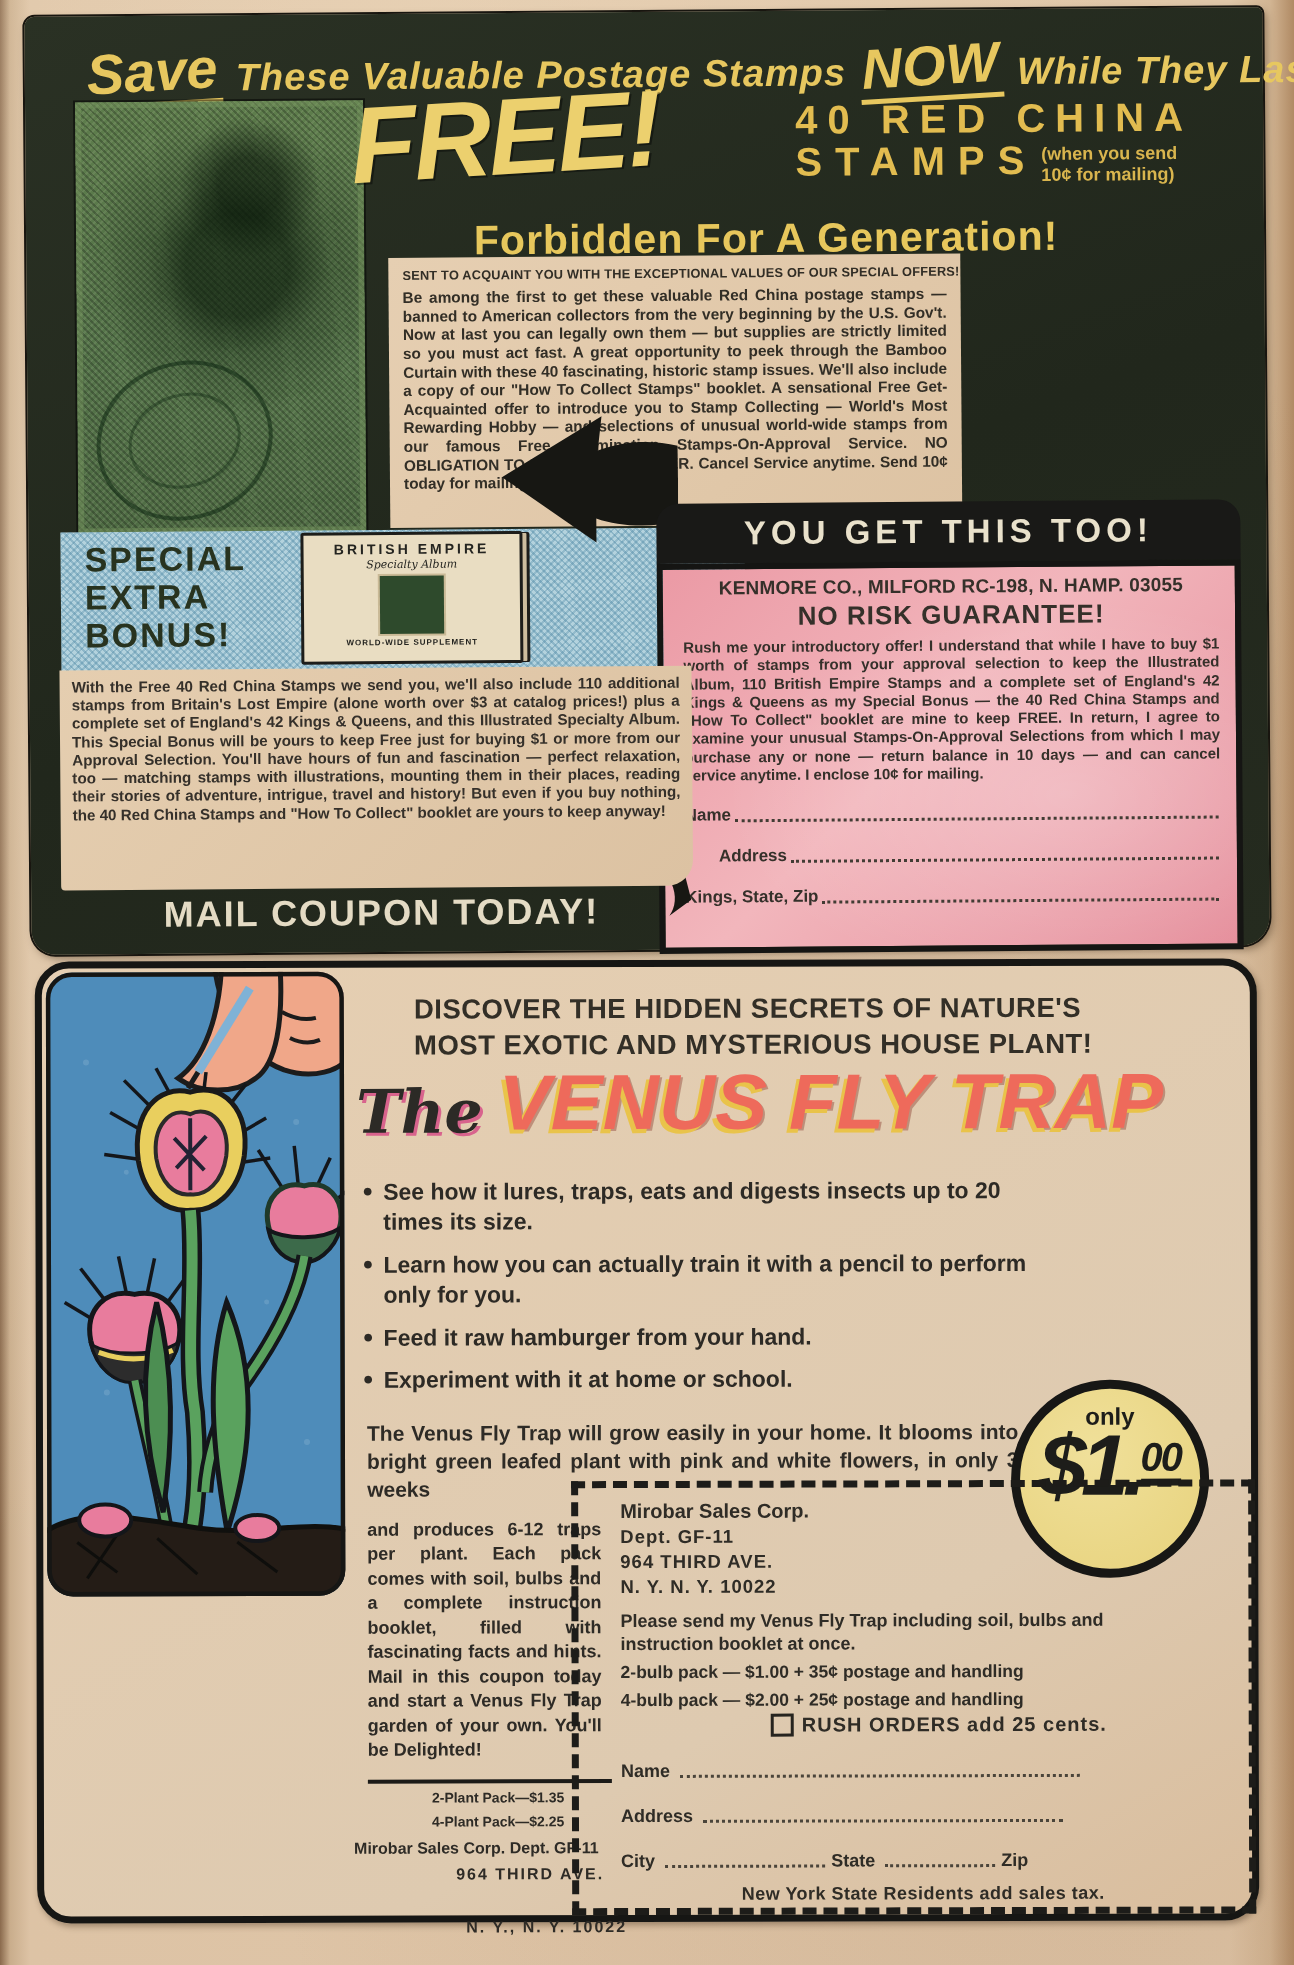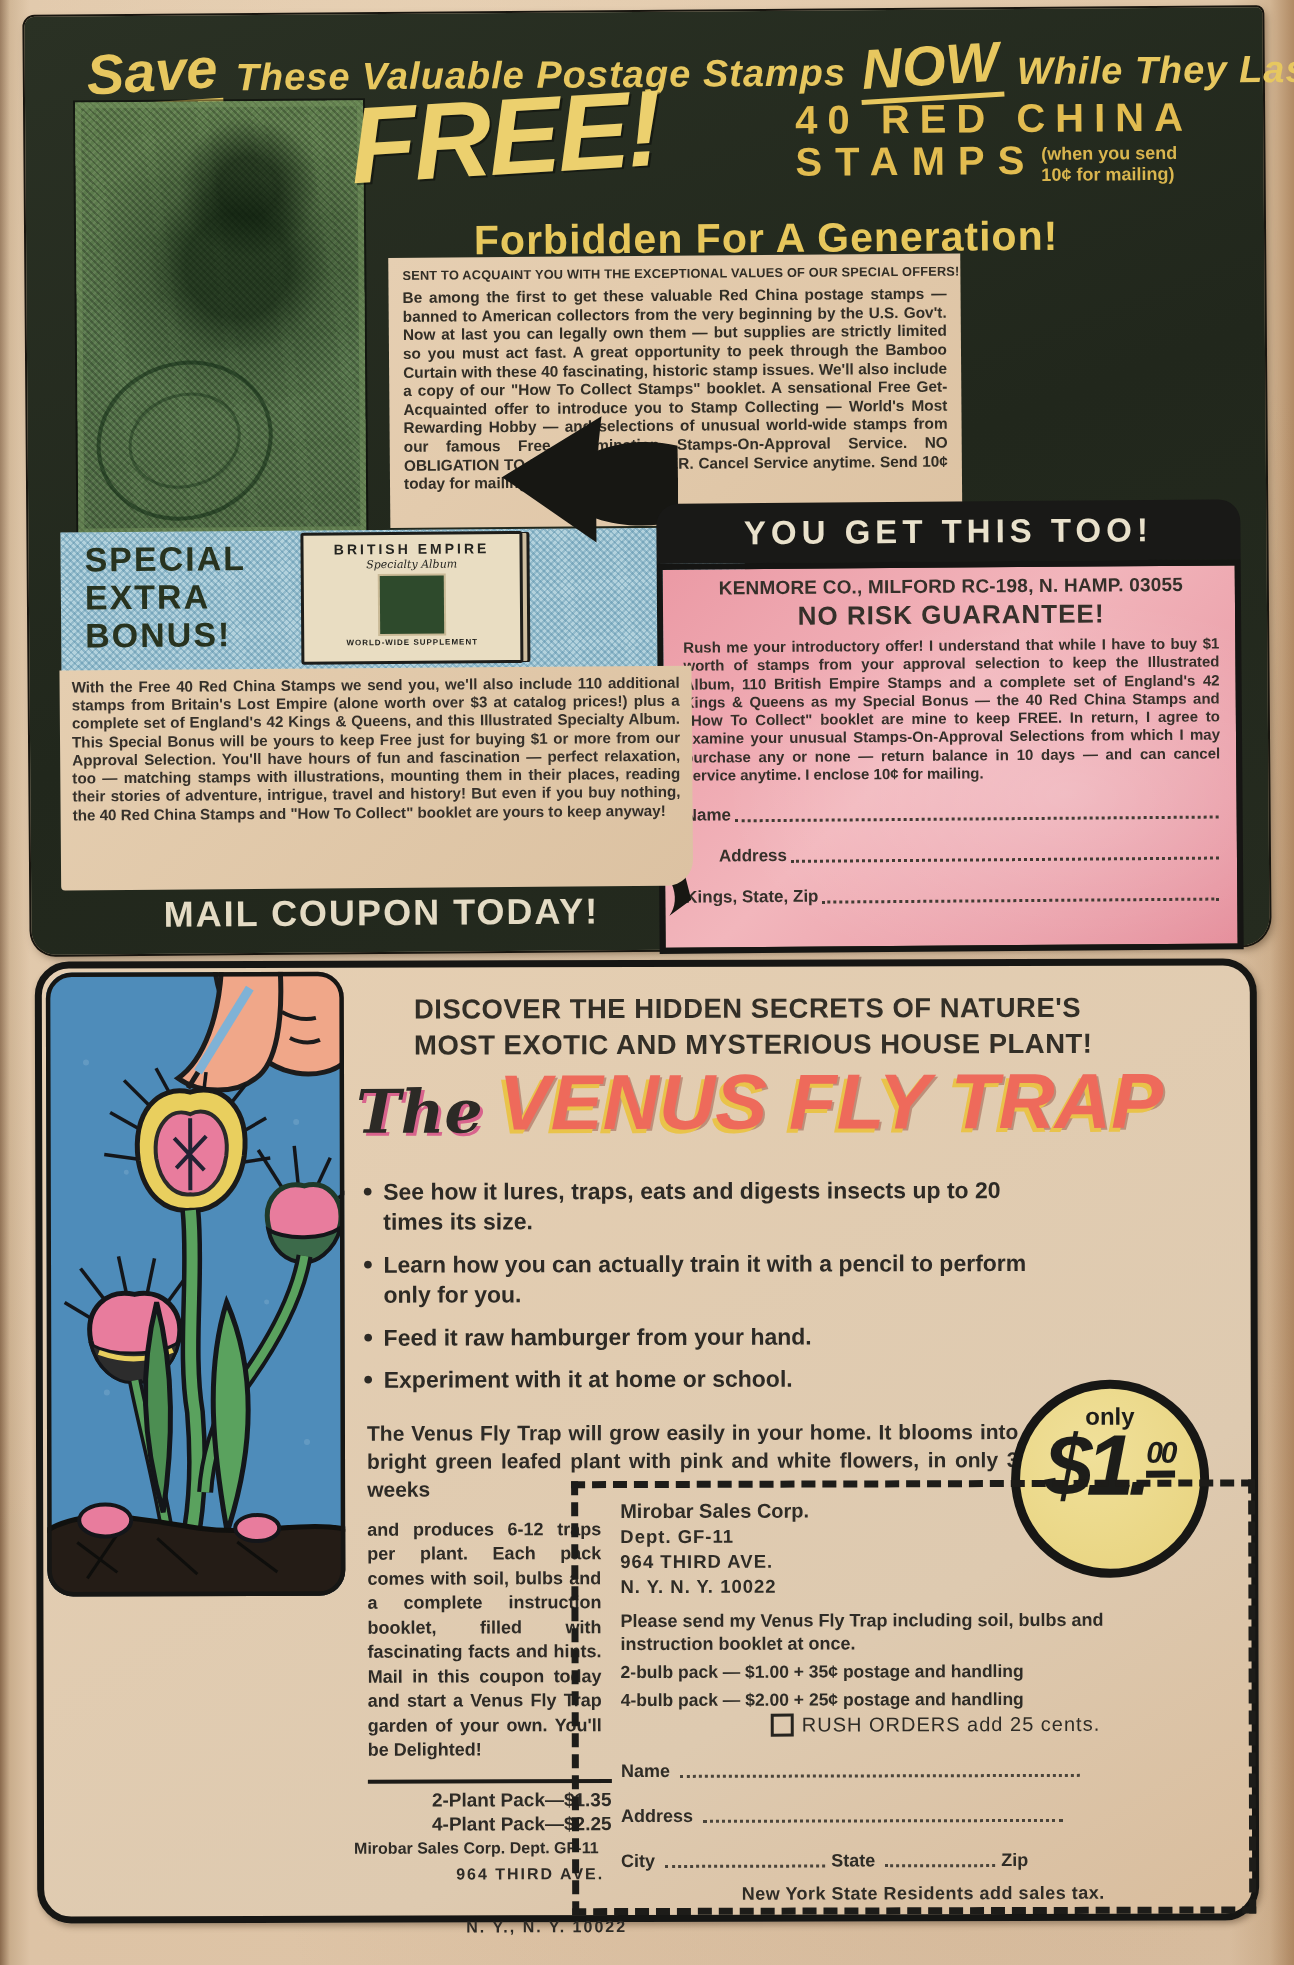--- a/index.html
+++ b/index.html
@@ -133,35 +133,35 @@
   .bodyIntro{left:324px;top:452px;width:670px;font-size:21px;font-weight:bold;line-height:1.33;color:#2e2b26;text-align:justify;}
   .wrapCol{left:324px;top:550px;width:234px;font-size:18px;font-weight:bold;line-height:1.36;color:#2e2b26;text-align:justify;}
   .badge{
     left:968px;top:414px;width:198px;height:198px;border-radius:50%;
     background:radial-gradient(circle at 40% 35%, #f0e09a, #e7d27c);
     border:9px solid #171715;box-sizing:border-box;text-align:center;color:#1d1d1a;
   }
   .badgeOnly{font-size:24px;font-weight:bold;margin-top:14px;}
   .badgePrice{display:flex;justify-content:center;align-items:flex-start;font-style:italic;font-weight:bold;line-height:.8;}
   .badgeDollars{font-size:86px;letter-spacing:-6px;}
-  .badgeCents{font-size:30px;margin-top:10px;border-bottom:7px solid #1d1d1a;padding-bottom:6px;letter-spacing:-2px;}
+  .badgeCents{font-size:40px;margin-top:10px;border-bottom:7px solid #1d1d1a;padding-bottom:6px;letter-spacing:-2px;}
   .ruleSmall{left:324px;top:812px;width:244px;border-top:4px solid #1c1b18;}
-  .packLine{left:388px;font-size:19px;font-weight:bold;color:#2e2b26;white-space:nowrap;}
+  .packLine{left:388px;font-size:14px;font-weight:bold;color:#2e2b26;white-space:nowrap;}
   .coLine{font-size:16px;font-weight:bold;color:#2e2b26;white-space:nowrap;}
   .trapCoupon{
     left:528px;top:514px;width:684px;height:434px;box-sizing:border-box;
     border:7px dashed #1d1c19;padding:12px 24px 10px 42px;color:#2f2c26;
   }
   .mCompany{font-size:20px;font-weight:bold;}
   .mLine{font-size:18.5px;font-weight:bold;letter-spacing:1px;margin-top:3px;}
   .mRequest{font-size:18px;font-weight:bold;line-height:1.25;margin-top:12px;width:560px;}
   .mOpt{font-size:17.5px;font-weight:bold;margin-top:7px;white-space:nowrap;}
   .rushRow{display:flex;align-items:center;margin-top:3px;padding-left:150px;}
   .chk{width:17px;height:17px;border:3px solid #26241f;margin-right:8px;}
-  .rushTxt{font-size:20px;font-weight:normal;letter-spacing:1px;}
+  .rushTxt{font-size:20px;font-weight:bold;letter-spacing:1px;}
   .mForm{display:flex;align-items:flex-end;margin-top:24px;}
   .mForm .lbl{font-size:18px;font-weight:bold;}
   .dotLead{border-bottom:3px dotted #4a443a;height:8px;margin:0 6px 4px 10px;}
   .taxNote{font-size:18px;font-weight:bold;text-align:center;margin-top:12px;letter-spacing:.5px;}
 </style>
 </head>
 <body>
 
 <div class="abs stampAd">
 

